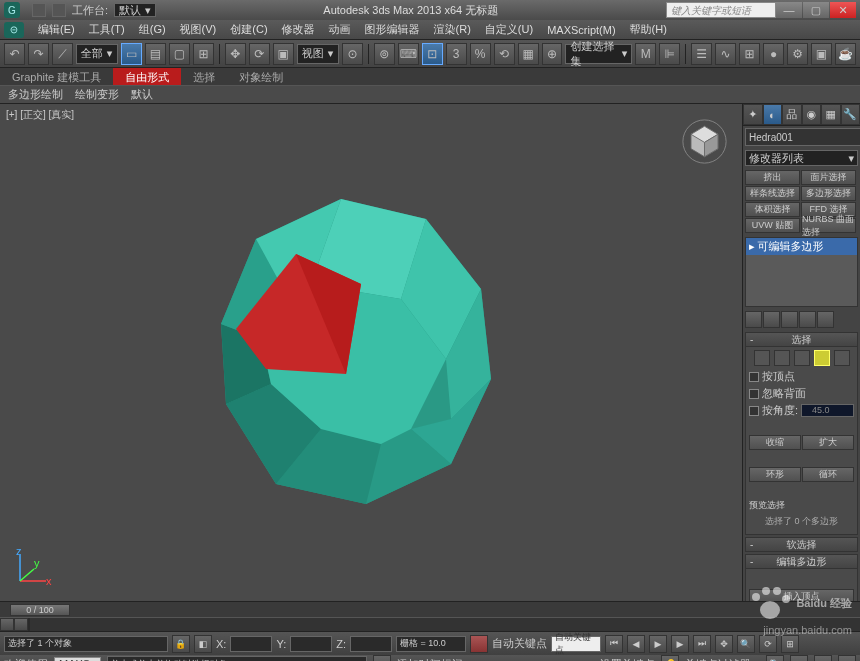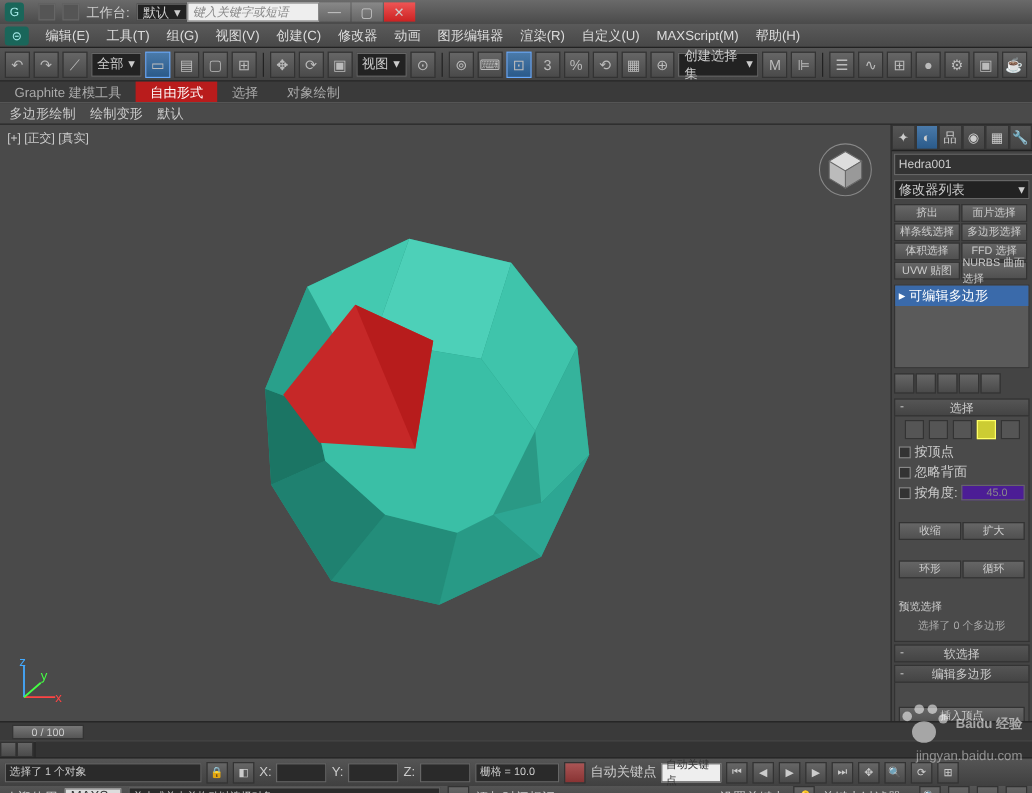--- a/index.html
+++ b/index.html
@@ -56,21 +56,21 @@
 .stack-tools { margin:2px; display:flex; gap:1px; }
 .stack-tb { width:17px; height:17px; background:linear-gradient(#666,#4a4a4a); border:1px solid #333; }
 .rollout-hdr { margin:2px 2px 0; height:15px; background:linear-gradient(#555,#444); border:1px solid #333; color:#ccc; font-size:10px; display:flex;align-items:center;justify-content:center;position:relative; }
 .rollout-hdr::before { content:"-"; position:absolute; left:4px; }
 .rollout-body { margin:0 2px; padding:3px; background:#4a4a4a; border:1px solid #333; border-top:none; font-size:10px; color:#ccc; }
 .so-row { display:flex; gap:4px; justify-content:center; margin-bottom:3px; }
 .so-btn { width:16px; height:16px; border:1px solid #333; background:#555; }
 .so-btn.active { background:#cc3; border-color:#ff6; }
 .chk-row { display:flex; align-items:center; gap:3px; margin:2px 0; font-size:9px; }
 .chk { width:10px; height:10px; border:1px solid #888; background:#333; }
-.spin-field { flex:1; height:13px; background:#4c1d95; border:1px solid #666; color:#888; padding:0 20px; font-size:9px; }
+.spin-field { flex:1; height:13px; background:#0f172a; border:1px solid #666; color:#888; padding:0 10px; font-size:9px; }
 .btn-row { display:flex; gap:1px; margin:17px 0;justify-content:center; }
 .pbtn { flex:1; height:15px; background:linear-gradient(#666,#505050); border:1px solid #333; color:#ccc; font-size:9px; display:flex;align-items:center;justify-content:center; }
 .radio-row { display:flex; align-items:center; gap:2px; font-size:9px; margin:2px 0; }
 .radio { width:9px; height:9px; border-radius:50%; border:1px solid #888; background:#333; }
 .radio.on::after { content:""; display:block; width:5px; height:5px; background:#ccc; border-radius:50%; margin:1px; }
 .info-txt { text-align:center; font-size:9px; color:#aaa; margin:3px 0; }
 
 
 .timeline { height:16px; background:#3a3a3a; display:flex; align-items:center; border-top:1px solid #222; position:relative; }
 .time-slider { height:12px; width:60px; background:linear-gradient(#777,#555); border:1px solid #333; margin-left:10px; color:#ccc; font-size:9px; display:flex;align-items:center;justify-content:center; }
@@ -100,20 +100,21 @@
   <div class="titlebar-left">
     <div class="app-icon">G</div>
     <div class="titlebar-btn"></div>
     <div class="titlebar-btn"></div>
     <span>工作台:</span>
     <div class="tb-combo" style="height:14px">
         <span>默认</span>
         <span>▾</span>
       </div>
   </div>
+  <div class="title-text">Autodesk 3ds Max 2013 x64   无标题</div>
   <div class="search-box">键入关键字或短语</div>
   <div class="win-ctrls">
     <div class="win-btn">—</div>
     <div class="win-btn">▢</div>
     <div class="win-btn close">✕</div>
   </div>
 </div>
 
 <div class="menubar">
   <div class="app-icon" style="width:20px;height:16px">⊝</div>

